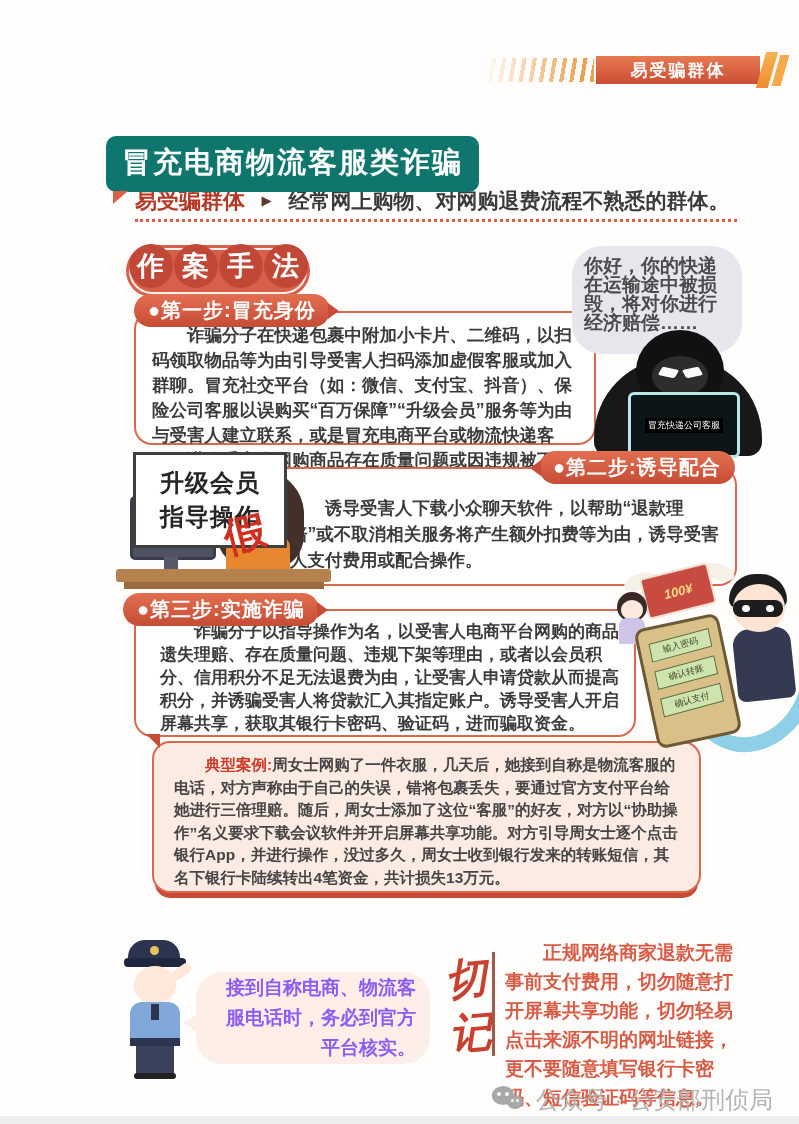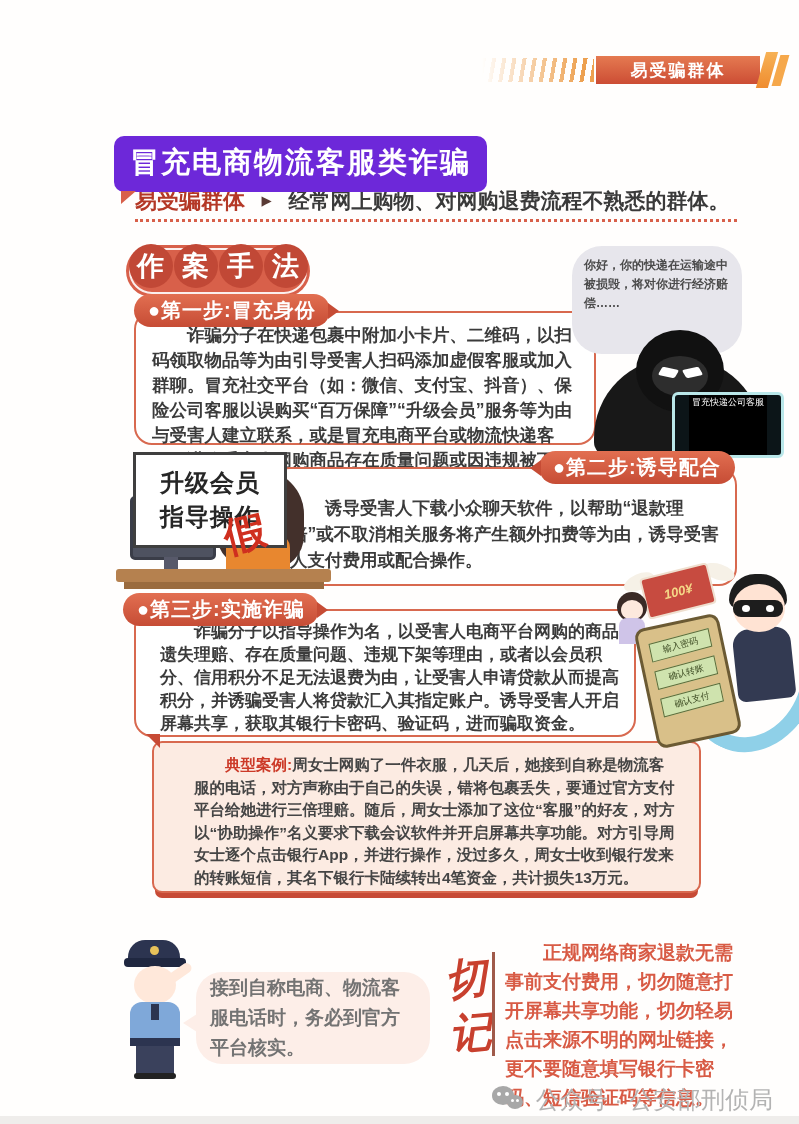--- a/index.html
+++ b/index.html
@@ -13,21 +13,21 @@
     -webkit-mask-image:linear-gradient(to right,transparent,#000 90%);
     mask-image:linear-gradient(to right,transparent,#000 90%);}
   .hdr-bar{position:absolute;left:114px;top:2px;width:164px;height:28px;
     background:linear-gradient(180deg,#e57a51,#cc4d34);color:#fff;font-weight:bold;
     font-size:17px;letter-spacing:2px;display:flex;align-items:center;justify-content:center;}
   .hdr-rib{position:absolute;background:linear-gradient(180deg,#f7b256,#ef8c2f);}
   .hdr-rib1{left:279px;top:-2px;width:12px;height:36px;transform:skewX(-16deg);}
   .hdr-rib2{left:294px;top:1px;width:9px;height:31px;transform:skewX(-16deg);background:#f6a84b;}
 
   
-  .title-bubble{position:absolute;left:114px;top:136px;background:#6d28d9;color:#fff;
+  .title-bubble{position:absolute;left:106px;top:136px;background:#0f766e;color:#fff;
     font-size:29px;font-weight:bold;letter-spacing:2px;padding:7px 16px 9px;border-radius:10px;z-index:2;}
   .title-bubble::after{content:"";position:absolute;left:7px;bottom:-12px;width:0;height:0;
     border-style:solid;border-width:13px 15px 0 0;border-color:#d8604a transparent transparent transparent;}
 
   .target{position:absolute;left:135px;top:186px;white-space:nowrap;font-family:Liberation Mono, monospace;}
   .t-label{color:#b43826;font-size:22px;font-weight:bold;}
   .t-arrow{color:#5a3a34;font-size:17px;margin:0 7px;vertical-align:2px;}
   .t-desc{color:#3a3a3a;font-size:21px;font-weight:bold;}
   .dotline{position:absolute;left:135px;top:219px;width:602px;border-bottom:3px dotted #d8604a;}
 
@@ -55,33 +55,33 @@
   .s2box{left:272px;top:467px;width:465px;height:119px;}
   .s3box{left:134px;top:609px;width:502px;height:128px;}
   .para{margin:0;padding:10px 14px 6px 16px;font-size:17.5px;line-height:25px;color:#3b3b3b;
     font-weight:600;text-indent:2em;}
   .s2box .para{padding-top:26px;line-height:26px;}
   .s3box .para{font-size:17px;line-height:23px;padding-top:9px;margin-left:8px;}
 
   
   .hacker{position:absolute;left:558px;top:246px;width:235px;height:218px;z-index:4;}
   .hbubble{position:absolute;left:14px;top:0;width:170px;height:108px;background:#e7e6ec;
-    border-radius:30px;padding:10px 12px;font-size:12px;font-weight:bold;color:#4b4b4b;
+    border-radius:30px;padding:10px 12px;font-size:19px;font-weight:bold;color:#4b4b4b;
     line-height:19px;box-sizing:border-box;}
   .hbubble::after{content:"";position:absolute;bottom:-8px;right:52px;width:20px;height:14px;
     background:#e7e6ec;border-radius:50%;}
   .h-body{position:absolute;left:36px;top:112px;width:168px;height:98px;background:#181818;
     border-radius:80px 80px 14px 14px;}
   .h-hood{position:absolute;left:78px;top:84px;width:88px;height:82px;background:#111;border-radius:50%;}
   .h-face{position:absolute;left:94px;top:110px;width:56px;height:40px;background:#2d2d2d;border-radius:50%;}
   .h-eye{position:absolute;width:17px;height:9px;background:#fff;border-radius:2px;}
   .h-eye-l{left:102px;top:122px;transform:rotate(12deg) skewX(-18deg);}
   .h-eye-r{left:126px;top:122px;transform:rotate(-12deg) skewX(18deg);}
   .h-laptop{position:absolute;left:70px;top:146px;width:106px;height:60px;background:#0c1518;
-    border:3px solid #b9e7e9;border-radius:6px;display:flex;justify-content:center;z-index:3;margin-left:44px;}
+    border:3px solid #b9e7e9;border-radius:6px;display:flex;align-items:center;justify-content:center;z-index:3;}
   .h-label{font-size:9px;color:#fff;background:#000;padding:1px 3px;white-space:nowrap;}
   .h-stand{position:absolute;left:112px;top:209px;width:20px;height:8px;background:#98a7ab;}
   .h-base{position:absolute;left:96px;top:216px;width:52px;height:8px;background:#98a7ab;border-radius:4px;}
 
   
   .sign{position:absolute;left:133px;top:452px;width:154px;height:96px;background:#fff;
     border:3.5px solid #3f3f3f;z-index:5;display:flex;flex-direction:column;align-items:center;
     justify-content:center;font-size:24px;font-weight:bold;color:#262626;line-height:34px;
     letter-spacing:1px;box-sizing:border-box;}
   .stamp{position:absolute;left:224px;top:506px;font-size:42px;font-weight:bold;color:#cf2f1f;
@@ -121,21 +121,21 @@
     border:3px solid #6b5a33;border-radius:10px;transform:rotate(-12deg);z-index:4;
     display:flex;flex-direction:column;align-items:center;gap:9px;padding-top:12px;box-sizing:border-box;}
   .t-btn{width:60px;height:17px;background:#cfe3ae;border:1.5px solid #5d6b3a;font-size:9px;
     color:#3c4a22;display:flex;align-items:center;justify-content:center;transform:skewY(-3deg);}
   .tg-hair{position:absolute;left:2px;top:30px;width:30px;height:30px;background:#3a2a26;border-radius:50%;}
   .tg-face{position:absolute;left:6px;top:38px;width:22px;height:20px;background:#fde9dd;border-radius:50%;}
   .tg-body{position:absolute;left:4px;top:56px;width:26px;height:26px;background:#cfc4e8;border-radius:8px 8px 0 0;}
 
   
   .case-box{position:absolute;left:152px;top:741px;width:549px;height:152px;background:#fcebe2;
-    border:2px solid #d8694f;border-radius:10px;box-shadow:0 8px 0 -3px #c74a35;box-sizing:border-box;padding-left:20px;}
+    border:2px solid #d8694f;border-radius:18px;box-shadow:0 8px 0 -3px #c74a35;box-sizing:border-box;}
   .case-box::before{content:"";position:absolute;left:-8px;top:-9px;width:0;height:0;
     border-style:solid;border-width:0 14px 14px 0;border-color:transparent #c74a35 transparent transparent;}
   .case-text{margin:0;padding:11px 20px 8px;font-size:15.5px;line-height:22.5px;color:#454545;
     font-weight:600;text-indent:2em;}
   .case-label{color:#cc3a28;font-weight:bold;}
 
   
   .ptip-badge{position:absolute;left:155px;top:897px;width:118px;height:38px;background:#fbe3da;
     border:2px solid #dd7a62;border-radius:10px;color:#cb4634;font-size:19px;font-weight:bold;
     display:flex;align-items:center;justify-content:center;z-index:3;box-sizing:border-box;letter-spacing:1px;}
@@ -150,22 +150,22 @@
   .po-arm{position:absolute;left:62px;top:30px;width:27px;height:10px;background:#ffe8da;
     border-radius:5px;transform:rotate(-35deg);}
   .po-body{position:absolute;left:26px;top:64px;width:50px;height:40px;background:#7fa8d9;
     border-radius:12px 12px 4px 4px;}
   .po-tie{position:absolute;left:47px;top:66px;width:8px;height:16px;background:#2c3450;}
   .po-belt{position:absolute;left:26px;top:100px;width:50px;height:8px;background:#2c3450;}
   .po-legs{position:absolute;left:32px;top:108px;width:38px;height:28px;background:#3a415c;}
   .po-shoes{position:absolute;left:30px;top:135px;width:42px;height:6px;background:#222;border-radius:3px;}
 
   .pbubble{position:absolute;left:196px;top:972px;width:234px;height:92px;background:#fdeee8;
-    border-radius:26px;display:flex;align-items:center;justify-content:center;text-align:left;
-    color:#737373;font-size:19px;font-weight:bold;line-height:30px;padding:0 14px;box-sizing:border-box;z-index:2;}
+    border-radius:26px;display:flex;align-items:center;justify-content:center;text-align:right;
+    color:#8b5cf6;font-size:19px;font-weight:bold;line-height:30px;padding:0 14px;box-sizing:border-box;z-index:2;}
   .pbubble::before{content:"";position:absolute;left:-13px;top:42px;width:0;height:0;
     border-top:9px solid transparent;border-bottom:9px solid transparent;border-right:14px solid #fdeee8;}
   .remember{position:absolute;left:444px;top:956px;width:48px;display:flex;flex-direction:column;
     gap:8px;color:#c8402e;font-size:42px;font-weight:bold;font-family:"DejaVu Serif",serif;
     font-style:italic;transform:rotate(-5deg);line-height:46px;text-align:center;}
   .vdiv{position:absolute;left:492px;top:952px;width:3px;height:104px;background:#a05a4a;}
   .ptext{position:absolute;left:505px;top:938px;width:242px;margin:0;font-size:19px;font-weight:bold;
     line-height:29px;color:#d85b45;text-indent:2em;}
 
   

